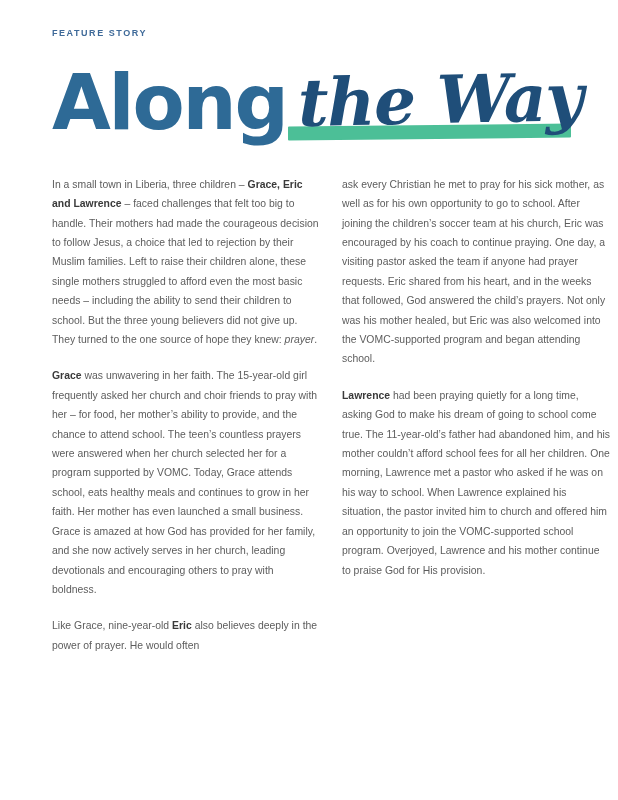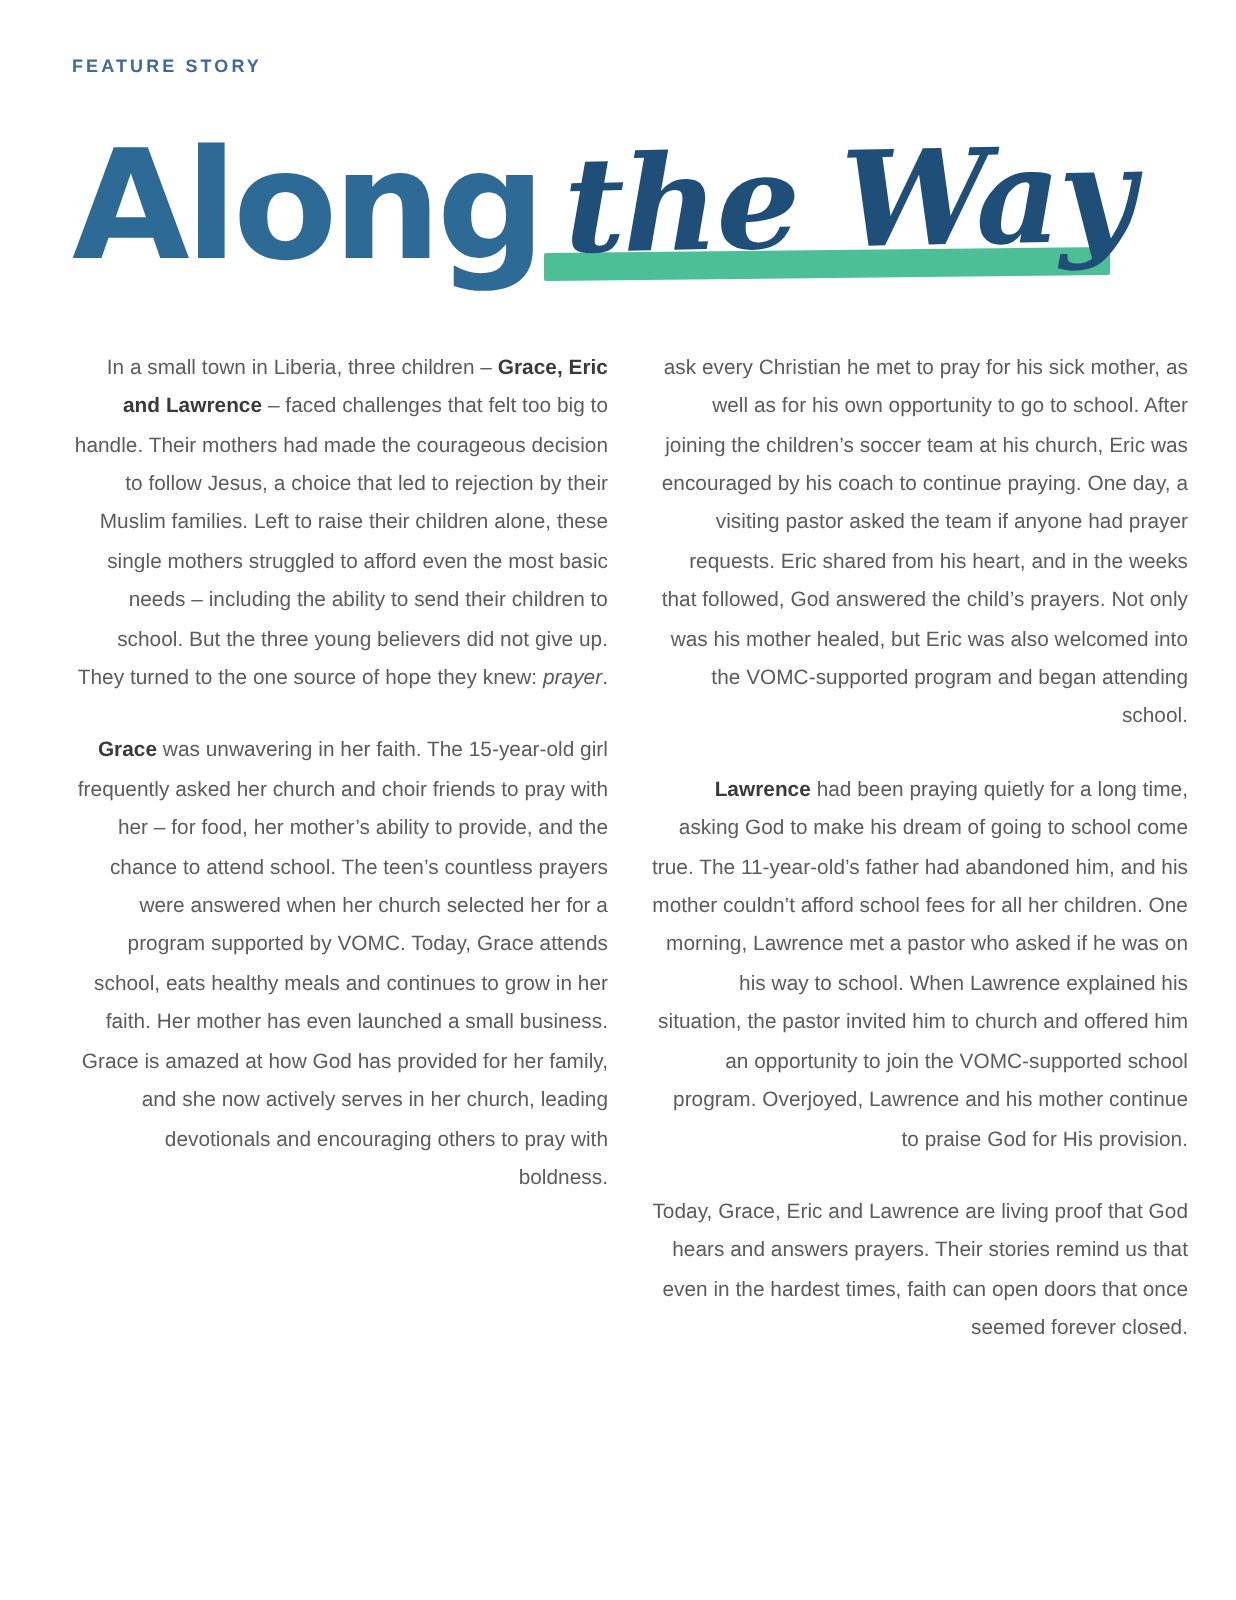--- a/index.html
+++ b/index.html
@@ -11,21 +11,21 @@
     height: 800px;
     background: #ffffff;
     font-family: "Liberation Sans", sans-serif;
     overflow: hidden;
   }
   .page {
     position: relative;
     width: 618px;
     height: 800px;
     box-sizing: border-box;
-    padding: 0 36px;
+    padding: 0 52px;
     background: #ffffff;
   }
 
   
   .kicker {
     margin: 0;
     padding-top: 28px;
     font-size: 9px;
     font-weight: bold;
     letter-spacing: 1.55px;
@@ -93,21 +93,21 @@
     width: 268px;
     flex: 0 0 268px;
   }
   .body-par {
     margin: 0 0 17px 0;
     font-family: "Liberation Sans", sans-serif;
     font-size: 10.4px;
     line-height: 19.4px;
     color: #5c5c5c;
     letter-spacing: 0.02px;
-    text-align: right;
+    text-align: left;
   }
   .body-par:last-child {
     margin-bottom: 0;
   }
   .body-par b {
     color: #3a3a3a;
     font-weight: bold;
   }
   .body-par i {
     font-style: italic;
@@ -122,21 +122,21 @@
 
   <div class="headline">
     <div class="headline-highlight" style="background: rgb(76, 191, 151);"></div>
     <span class="headline-main" style="color: rgb(46, 106, 150);">Along</span><span class="headline-script" style="color: rgb(31, 78, 121);">the Way</span>
   </div>
 
   <div class="columns">
     <div class="column">
         <p class="body-par"><span>In a small town in Liberia, three children – </span><b>Grace, Eric and Lawrence</b><span> – faced challenges that felt too big to handle. Their mothers had made the courageous decision to follow Jesus, a choice that led to rejection by their Muslim families. Left to raise their children alone, these single mothers struggled to afford even the most basic needs – including the ability to send their children to school. But the three young believers did not give up. They turned to the one source of hope they knew: </span><i>prayer</i><span>.</span></p>
         <p class="body-par"><b>Grace</b><span> was unwavering in her faith. The 15-year-old girl frequently asked her church and choir friends to pray with her – for food, her mother’s ability to provide, and the chance to attend school. The teen’s countless prayers were answered when her church selected her for a program supported by VOMC. Today, Grace attends school, eats healthy meals and continues to grow in her faith. Her mother has even launched a small business. Grace is amazed at how God has provided for her family, and she now actively serves in her church, leading devotionals and encouraging others to pray with boldness.</span></p>
+        <p class="body-par"><span>Like Grace, nine-year-old </span><b>Eric</b><span> also believes deeply in the power of prayer. He would often</span></p>
       </div>
     <div class="column">
         <p class="body-par"><span>ask every Christian he met to pray for his sick mother, as well as for his own opportunity to go to school. After joining the children’s soccer team at his church, Eric was encouraged by his coach to continue praying. One day, a visiting pastor asked the team if anyone had prayer requests. Eric shared from his heart, and in the weeks that followed, God answered the child’s prayers. Not only was his mother healed, but Eric was also welcomed into the VOMC-supported program and began attending school.</span></p>
         <p class="body-par"><b>Lawrence</b><span> had been praying quietly for a long time, asking God to make his dream of going to school come true. The 11-year-old’s father had abandoned him, and his mother couldn’t afford school fees for all her children. One morning, Lawrence met a pastor who asked if he was on his way to school. When Lawrence explained his situation, the pastor invited him to church and offered him an opportunity to join the VOMC-supported school program. Overjoyed, Lawrence and his mother continue to praise God for His provision.</span></p>
-        <p class="body-par"><span>Today, Grace, Eric and Lawrence are living proof that God hears and answers prayers. Their stories remind us that even in the hardest times, faith can open doors that once seemed forever closed.</span></p>
       </div>
   </div>
 
 </div>
 
 </body></html>

